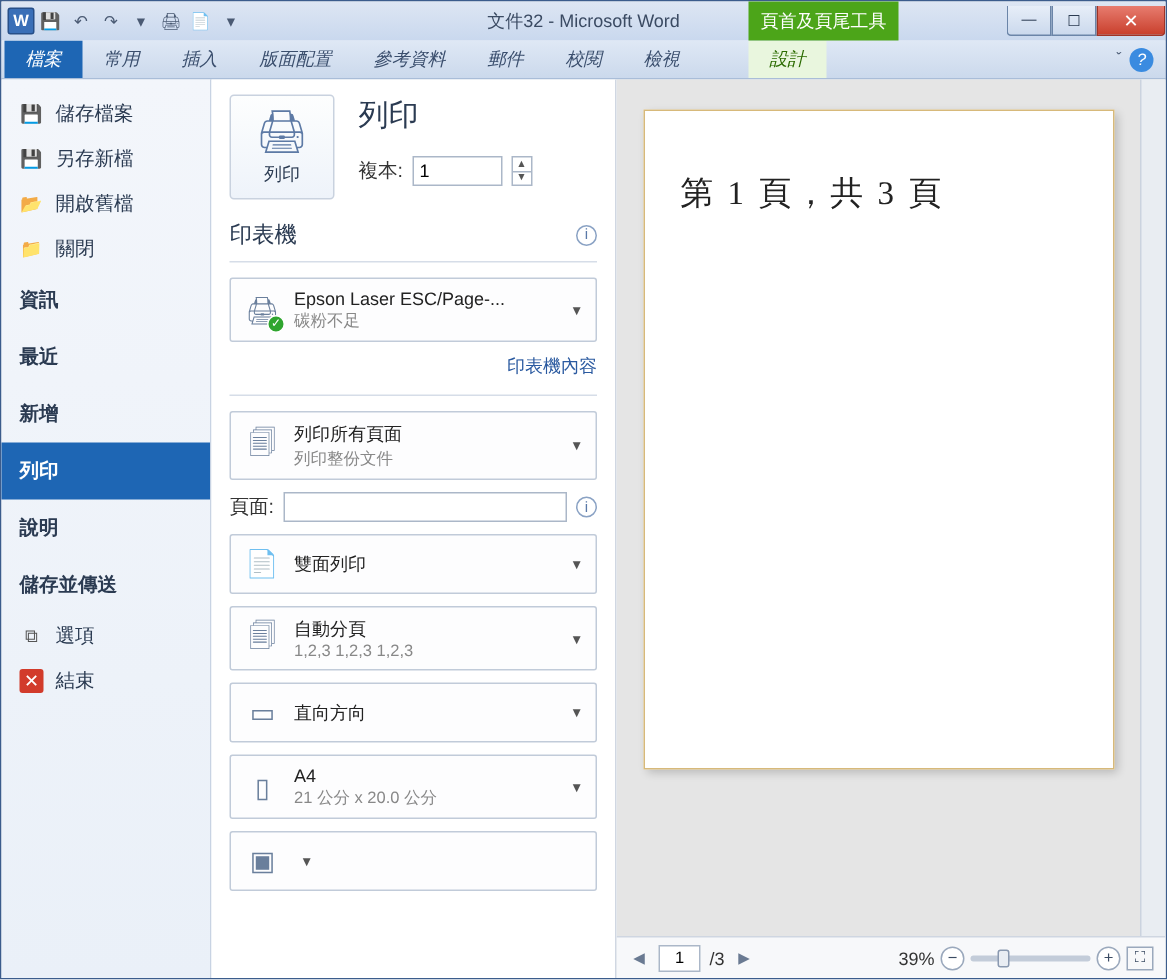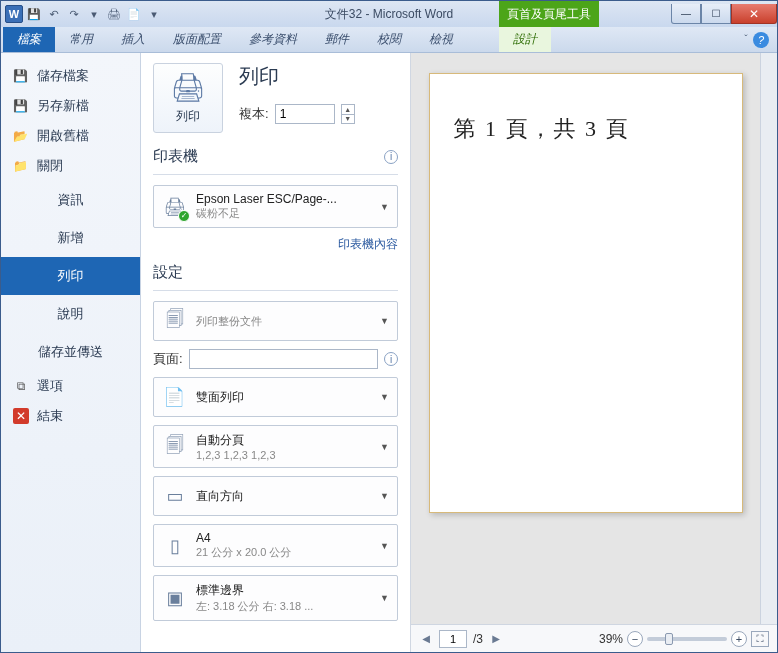--- a/index.html
+++ b/index.html
@@ -26,21 +26,21 @@
   .ribbon .right { margin-left: auto; display: flex; align-items: center; gap: 6px; padding-right: 8px; }
   .ribbon .helpbtn { width: 16px; height: 16px; border-radius: 50%; background: #3a8be0; color: #fff; display: flex; align-items: center; justify-content: center; font-size: 11px; }
   .ribbon .caret { color: #4a5a73; font-size: 10px; }
 
   
   .backstage { flex: 1; display: flex; min-height: 0; }
 
   
   .leftnav { width: 140px; background: linear-gradient(#f3f6fb,#eaf0f8); border-right: 1px solid #c8d3e3; padding-top: 8px; font-size: 13px; color: #2b3b52; display: flex; flex-direction: column; }
   .leftnav .item { padding: 6px 12px; display: flex; align-items: center; gap: 8px; cursor: pointer; }
-  .leftnav .item.section { font-weight: normal; padding: 10px 12px; justify-content: center; }
+  .leftnav .item.section { font-weight: bold; padding: 10px 12px; }
   .leftnav .item.selected { background: #1e66b4; color: #fff; position: relative; }
   .leftnav .item.selected::after { content: ""; position: absolute; right: -8px; top: 50%; margin-top: -8px; border: 8px solid transparent; border-left-color: #1e66b4; }
   .leftnav .icon { width: 16px; height: 16px; display: flex; align-items: center; justify-content: center; font-size: 12px; }
   .nav-save { color: #2b6bd4; }
   .nav-saveas { color: #4a89d6; }
   .nav-open { color: #d6a23a; }
   .nav-close { color: #d6a23a; }
   .nav-opt { color: #555; }
   .nav-exit { background: #d23b2b; color: #fff; border-radius: 2px; font-size: 10px; }
 
@@ -151,20 +151,23 @@
           <span>開啟舊檔</span>
         </div>
       <div class="item">
           <span class="icon nav-close">📁</span>
           <span>關閉</span>
         </div>
       <div class="item section">
           <span>資訊</span>
         </div>
       <div class="item section">
+          <span>最近</span>
+        </div>
+      <div class="item section">
           <span>新增</span>
         </div>
       <div class="item section selected">
           <span>列印</span>
         </div>
       <div class="item section">
           <span>說明</span>
         </div>
       <div class="item section">
           <span>儲存並傳送</span>
@@ -209,28 +212,26 @@
         <div class="dtext">
           <div class="dtitle">Epson Laser ESC/Page-...</div>
           <div class="dsub">碳粉不足</div>
         </div>
         <div class="darrow">▼</div>
       </div>
       <div class="linkrow">
         <a>印表機內容</a>
       </div>
 
-      <div class="sectitle">
-        <span>設定</span>
-      </div>
       <div class="hr"></div>
 
       <div class="dropdown">
         <div class="dicon">🗐</div>
         <div class="dtext">
+          <div class="dtitle">列印所有頁面</div>
           <div class="dsub">列印整份文件</div>
         </div>
         <div class="darrow">▼</div>
       </div>
 
       <div class="pagerow">
         <span>頁面:</span>
         <input value="" style="">
         <span class="info">i</span>
       </div>
@@ -264,24 +265,20 @@
         <div class="dicon">▯</div>
         <div class="dtext">
           <div class="dtitle">A4</div>
           <div class="dsub">21 公分 x 20.0 公分</div>
         </div>
         <div class="darrow">▼</div>
       </div>
 
       <div class="dropdown">
         <div class="dicon">▣</div>
-        <div class="dtext">
-          <div class="dtitle">標準邊界</div>
-          <div class="dsub">左: 3.18 公分   右: 3.18 ...</div>
-        </div>
         <div class="darrow">▼</div>
       </div>
     </div>
 
     <div class="preview">
       <div style="flex:1; display:flex; min-height:0;">
         <div class="preview-canvas">
           <div class="page">
             <div class="pagetext">第 1 頁，共 3 頁</div>
           </div>

